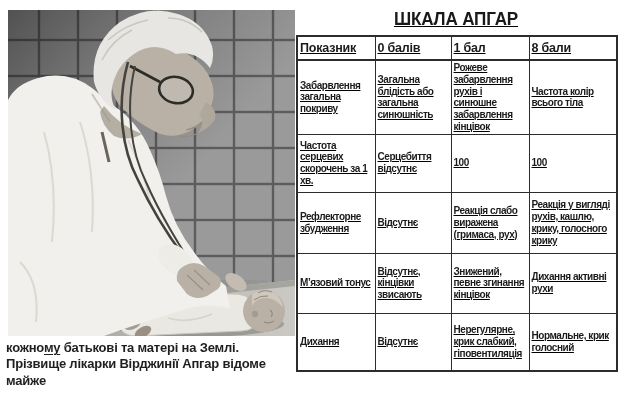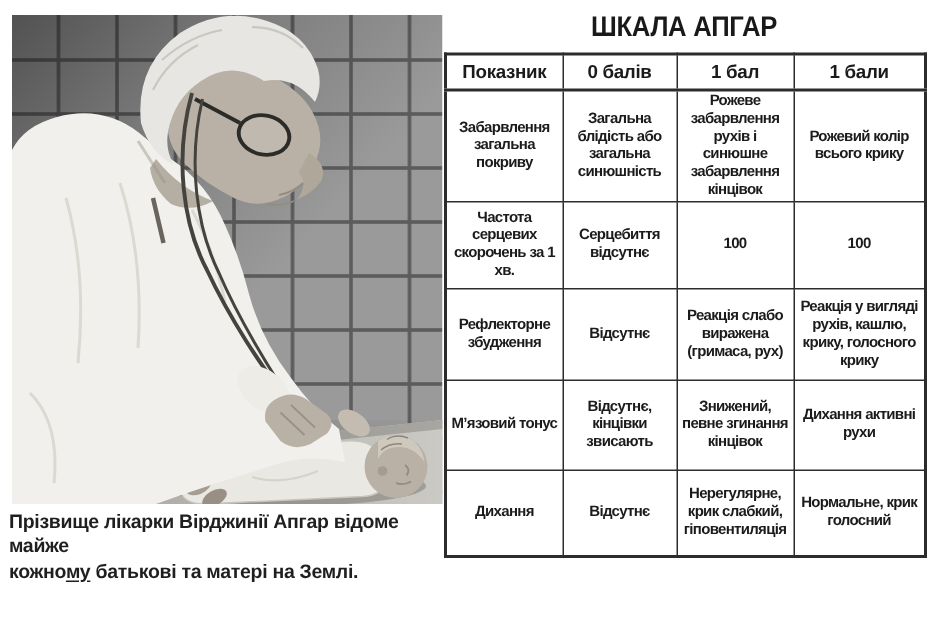--- a/index.html
+++ b/index.html
@@ -9,28 +9,28 @@
   
   .photo-panel { position:absolute; left:8px; top:10px; width:287px; height:326px; }
   .photo-panel svg { display:block; width:287px; height:326px; }
 
   .caption { position:absolute; left:6px; top:340px; width:298px;
              font-weight:bold; color:#1f1f1f; font-size:13px; line-height:1.25;
              letter-spacing:-0.2px; }
   .caption .u { text-decoration:underline; text-underline-offset:2px; }
 
   
-  .table-panel { position:absolute; left:296px; top:8px; width:320px; }
+  .table-panel { position:absolute; left:296px; top:8px; width:320px;text-decoration:underline; }
   .table-title { width:320px; text-align:center; font-weight:bold; font-size:19px;
                  color:#191919; margin:0 0 5px 0; transform:scaleX(0.9);
                  transform-origin:center; letter-spacing:-0.2px; }
   table.apgar { border-collapse:collapse; table-layout:fixed; width:320px;
                 border:2.5px solid #2c2c2c; }
   table.apgar th, table.apgar td {
-    border:1.5px solid #2c2c2c; text-align:center; vertical-align:middle;
+    border:1.5px solid #2c2c2c; text-align:left; vertical-align:middle;
     font-weight:bold; color:#1b1b1b; padding:1px 2px; overflow:hidden;
   }
   table.apgar th { font-size:12.5px; height:20px; border-bottom-width:2.5px;
                    letter-spacing:-0.2px; }
   table.apgar td { font-size:10px; line-height:1.18; letter-spacing:-0.45px; }
   tbody tr:nth-child(1) td { height:58px; }
   tbody tr:nth-child(2) td { height:55px; }
   tbody tr:nth-child(3) td { height:58px; }
   tbody tr:nth-child(4) td { height:57px; }
   tbody tr:nth-child(5) td { height:54px; }
@@ -123,48 +123,48 @@
         <g>
           <path d="M176,256 Q186,250 196,256 L210,266 Q216,272 210,279 L199,286
                    Q188,291 179,284 L169,271 Q167,261 176,256 Z" fill="#b9b1a6"></path>
           <path d="M186,260 L202,275 M179,265 L195,280" stroke="#9a9184" stroke-width="1.2" fill="none"></path>
         </g>
       </g>
     </svg>
   </div>
 
   <div class="caption">
+    <div><span>кожно</span><span class="u">му</span><span> батькові та матері на Землі.</span></div>
     <div>Прізвище лікарки Вірджинії Апгар відоме майже</div>
-    <div><span>кожно</span><span class="u">му</span><span> батькові та матері на Землі.</span></div>
   </div>
 
   <div class="table-panel">
     <div class="table-title">ШКАЛА АПГАР</div>
 
     <table class="apgar">
       <colgroup>
         <col style="width:78px">
           <col style="width:76px">
           <col style="width:78px">
           <col style="width:88px">
       </colgroup>
       <thead>
         <tr>
           <th>Показник</th>
           <th>0 балів</th>
           <th>1 бал</th>
-          <th>1 бали</th>
+          <th>8 бали</th>
         </tr>
       </thead>
       <tbody>
         <tr>
           <td>Забарвлення загальна покриву</td>
           <td>Загальна блідість або загальна синюшність</td>
           <td>Рожеве забарвлення рухів і синюшне забарвлення кінцівок</td>
-          <td>Рожевий колір всього крику</td>
+          <td>Частота колір всього тіла</td>
         </tr>
         <tr>
           <td>Частота серцевих скорочень за 1 хв.</td>
           <td>Серцебиття відсутнє</td>
           <td>100</td>
           <td>100</td>
         </tr>
         <tr>
           <td>Рефлекторне збудження</td>
           <td>Відсутнє</td>

